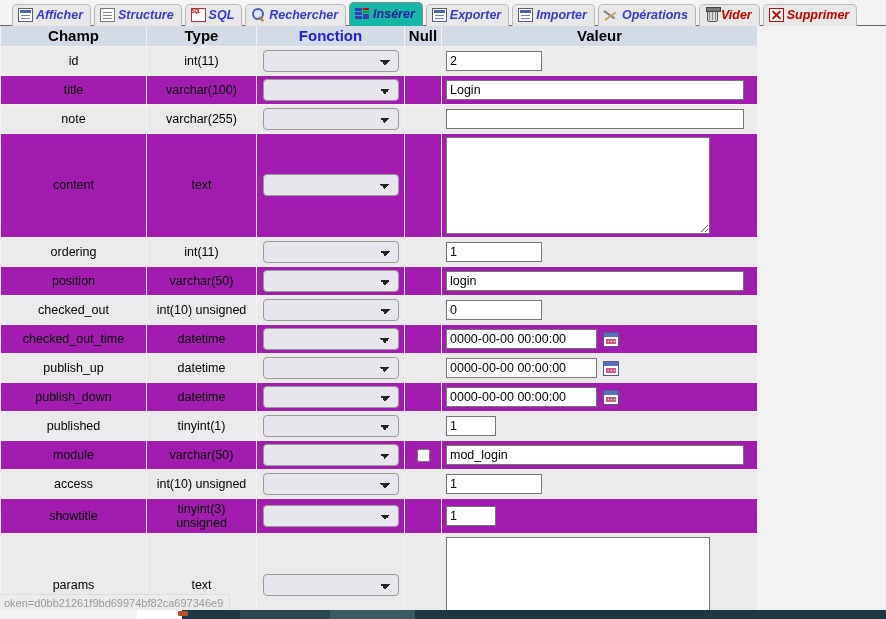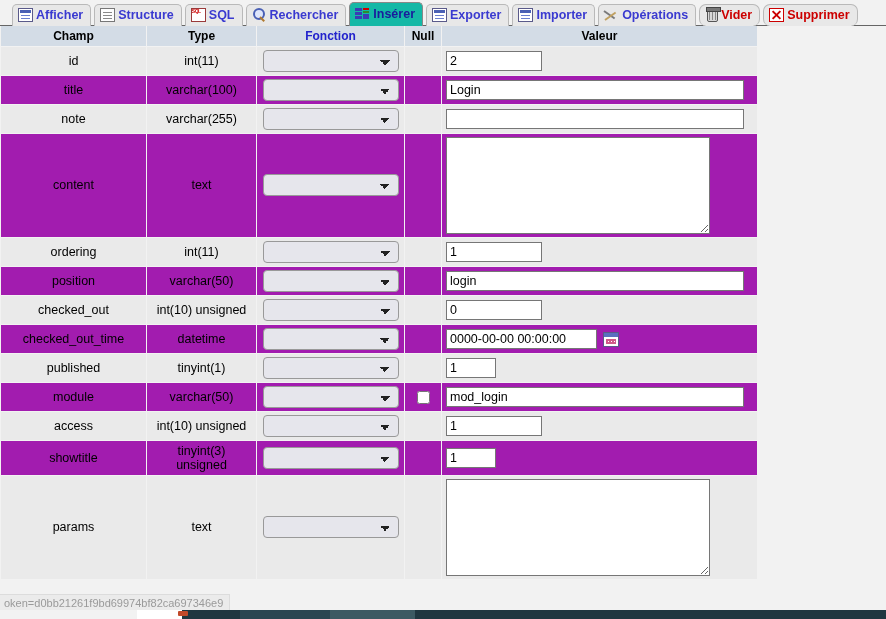--- a/index.html
+++ b/index.html
@@ -40,32 +40,33 @@
     background: #e8e8e8;
     border: 1px solid #b9b9b9;
     border-bottom: none;
     border-radius: 5px 5px 0 0;
     font-size: 12.5px;
     font-weight: bold;
     color: #3a3ad0;
     cursor: pointer;
     position: relative;
     top: 1px;
+    font-style: italic;
   }
   .tab.active {
     background: #14b8a6;
     border-color: #888;
     color: #1a1a9c;
     top: 1px;
     height: 24px;
     line-height: 23px;
     margin-top: 1px;
     z-index: 5;
   }
-  .tab.danger { color: #cc0000; border-radius: 7px; }
+  .tab.danger { color: #cc0000; }
   .tab .ticon {
     display: inline-block;
     width: 15px; height: 14px;
     vertical-align: -3px;
     margin-right: 3px;
     position: relative;
   }
   .tab .tlabel { display: inline-block; vertical-align: baseline; }
 
   
@@ -232,21 +233,21 @@
   table.insform col.c-type   { width: 110px; }
   table.insform col.c-fn     { width: 148px; }
   table.insform col.c-null   { width: 37px; }
   table.insform col.c-val    { width: 316px; }
 
   table.insform thead th {
     background: #d3dce6;
     border: 1px solid #f2f2f2;
     border-top: none;
     height: 20px;
-    font-size: 12px;
+    font-size: 15px;
     font-weight: bold;
     color: #000;
     text-align: center;
     padding: 1px 2px;
   }
   table.insform thead th.fonction { color: #2222cc; margin-left: 32px; }
 
   table.insform td {
     border: 1px solid #f2f2f2;
     padding: 3px 4px;
@@ -499,20 +500,34 @@
             <td class="val"><input type="text" class="txt w-num" value="0" style=""></td>
           </tr>
           <tr class="even">
             <td class="champ">checked_out_time</td>
             <td class="type">datetime</td>
             <td class="fn"><select class="fnsel"><option>&nbsp;</option></select></td>
             <td class="nul"></td>
             <td class="val"><input type="text" class="txt w-dt" value="0000-00-00 00:00:00" style=""><span class="calbtn"></span></td>
           </tr>
           <tr class="odd">
+            <td class="champ">publish_up</td>
+            <td class="type">datetime</td>
+            <td class="fn"><select class="fnsel"><option>&nbsp;</option></select></td>
+            <td class="nul"></td>
+            <td class="val"><input type="text" class="txt w-dt" value="0000-00-00 00:00:00" style=""><span class="calbtn"></span></td>
+          </tr>
+          <tr class="even">
+            <td class="champ">publish_down</td>
+            <td class="type">datetime</td>
+            <td class="fn"><select class="fnsel"><option>&nbsp;</option></select></td>
+            <td class="nul"></td>
+            <td class="val"><input type="text" class="txt w-dt" value="0000-00-00 00:00:00" style=""><span class="calbtn"></span></td>
+          </tr>
+          <tr class="odd">
             <td class="champ">published</td>
             <td class="type">tinyint(1)</td>
             <td class="fn"><select class="fnsel"><option>&nbsp;</option></select></td>
             <td class="nul"></td>
             <td class="val"><input type="text" class="txt w-num2" value="1" style=""></td>
           </tr>
           <tr class="even">
             <td class="champ">module</td>
             <td class="type">varchar(50)</td>
             <td class="fn"><select class="fnsel"><option>&nbsp;</option></select></td>

